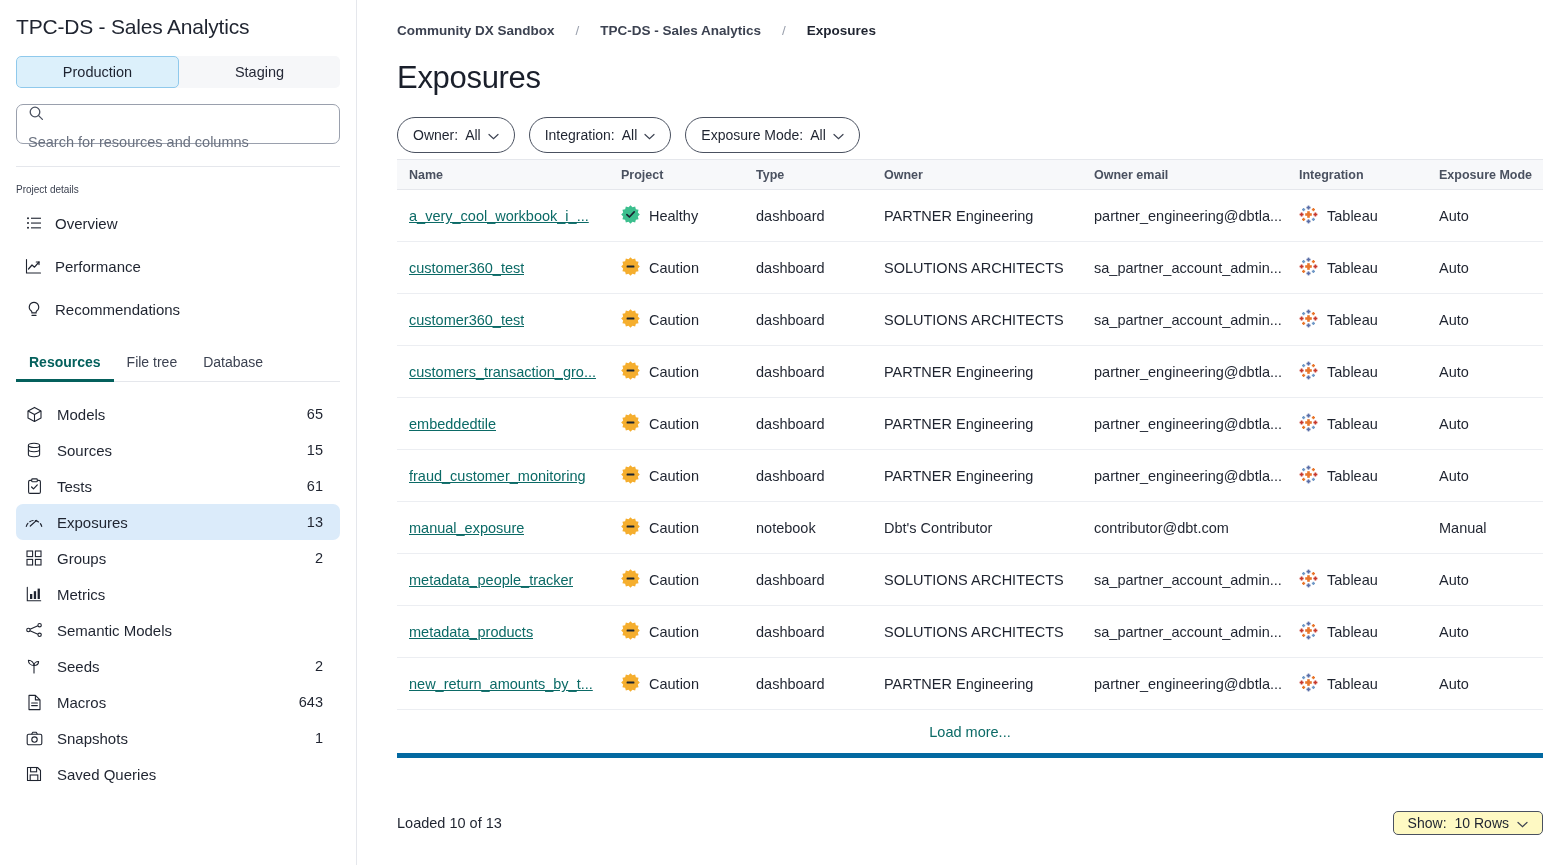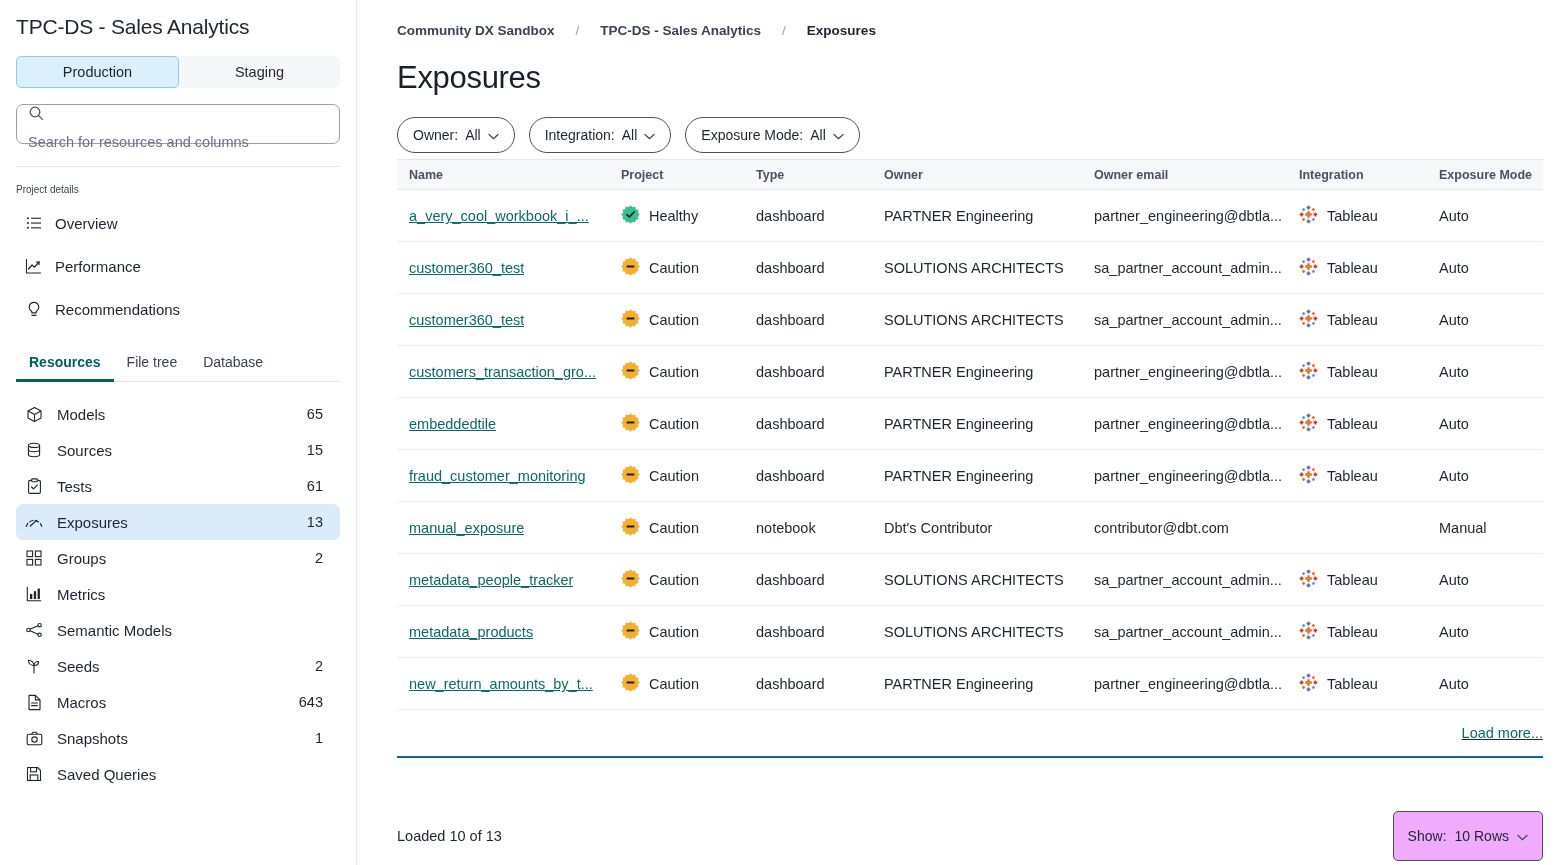--- a/index.html
+++ b/index.html
@@ -140,34 +140,34 @@
   .badge { width: 19px; height: 19px; flex: 0 0 19px; }
   .integration-cell { display: flex; align-items: center; gap: 9px; }
   .tableau-ico { width: 19px; height: 19px; flex: 0 0 19px; }
   .email-trunc {
     display: inline-block; max-width: 192px; overflow: hidden;
     text-overflow: ellipsis; white-space: nowrap; vertical-align: middle;
   }
 
   .load-more-row {
     width: 1146px; height: 48px; display: flex; align-items: center;
-    justify-content: flex-end; border-bottom: 2px solid #0369a1; text-decoration: underline;
+    justify-content: center; border-bottom: 5px solid #0369a1;
   }
   .load-more {
     font-size: 14.5px; color: #0b6a66; cursor: pointer;
   }
   .footer {
     width: 1146px; display: flex; align-items: center;
     justify-content: space-between; margin-top: 53px;
   }
   .loaded-text { font-size: 14.5px; color: #1f2430; }
   .show-pill {
-    height: 50px; border: 1px solid #4a5160; border-radius: 5px;
+    height: 24px; border: 1px solid #4a5160; border-radius: 5px;
     display: flex; align-items: center; gap: 8px; padding: 0 14px;
-    font-size: 14px; color: #1f2430; cursor: pointer; background:#f0abfc;
+    font-size: 14px; color: #1f2430; cursor: pointer; background:#fef9c3;
   }
 </style>
 </head>
 <body>
 
 <div class="app">
 
   <aside class="sidebar">
     <div class="project-title">TPC-DS - Sales Analytics</div>
 

